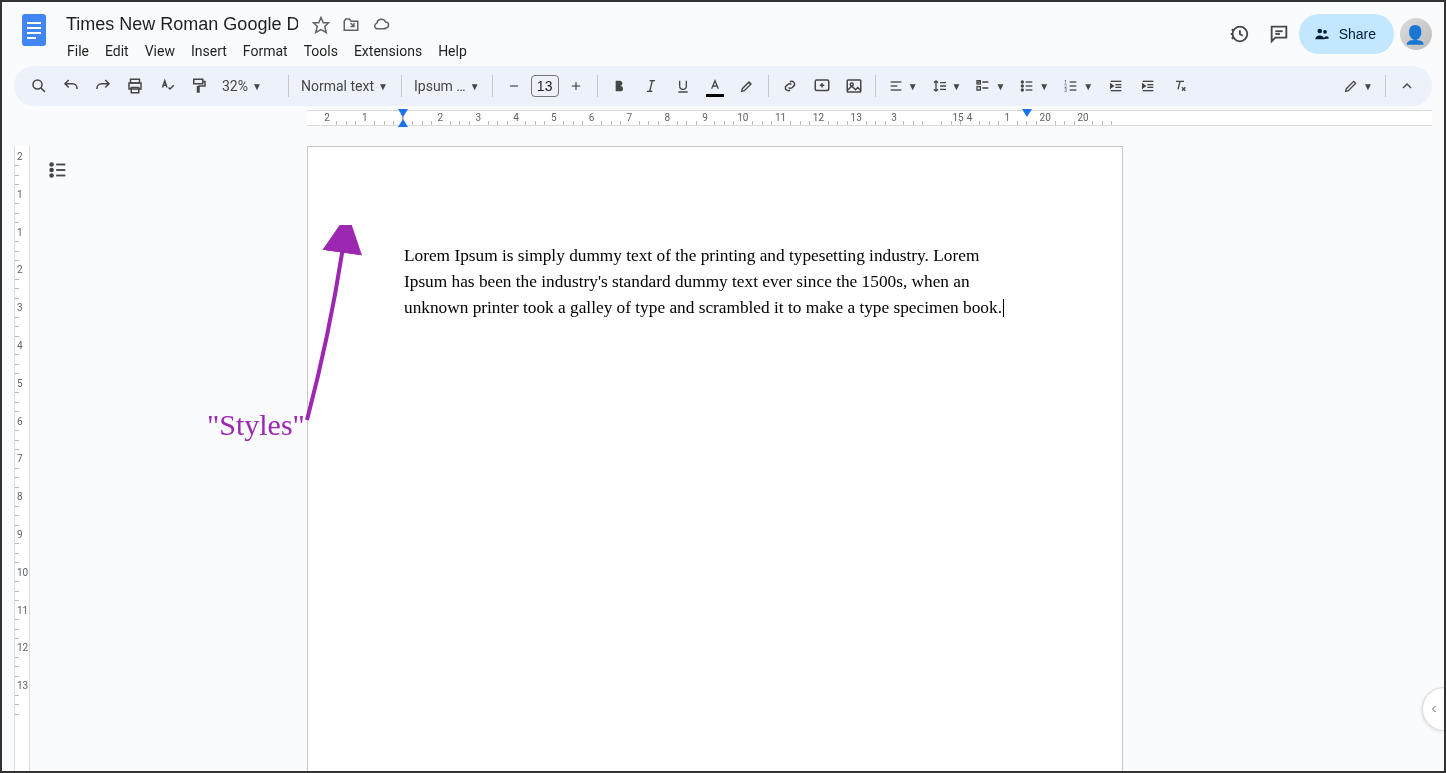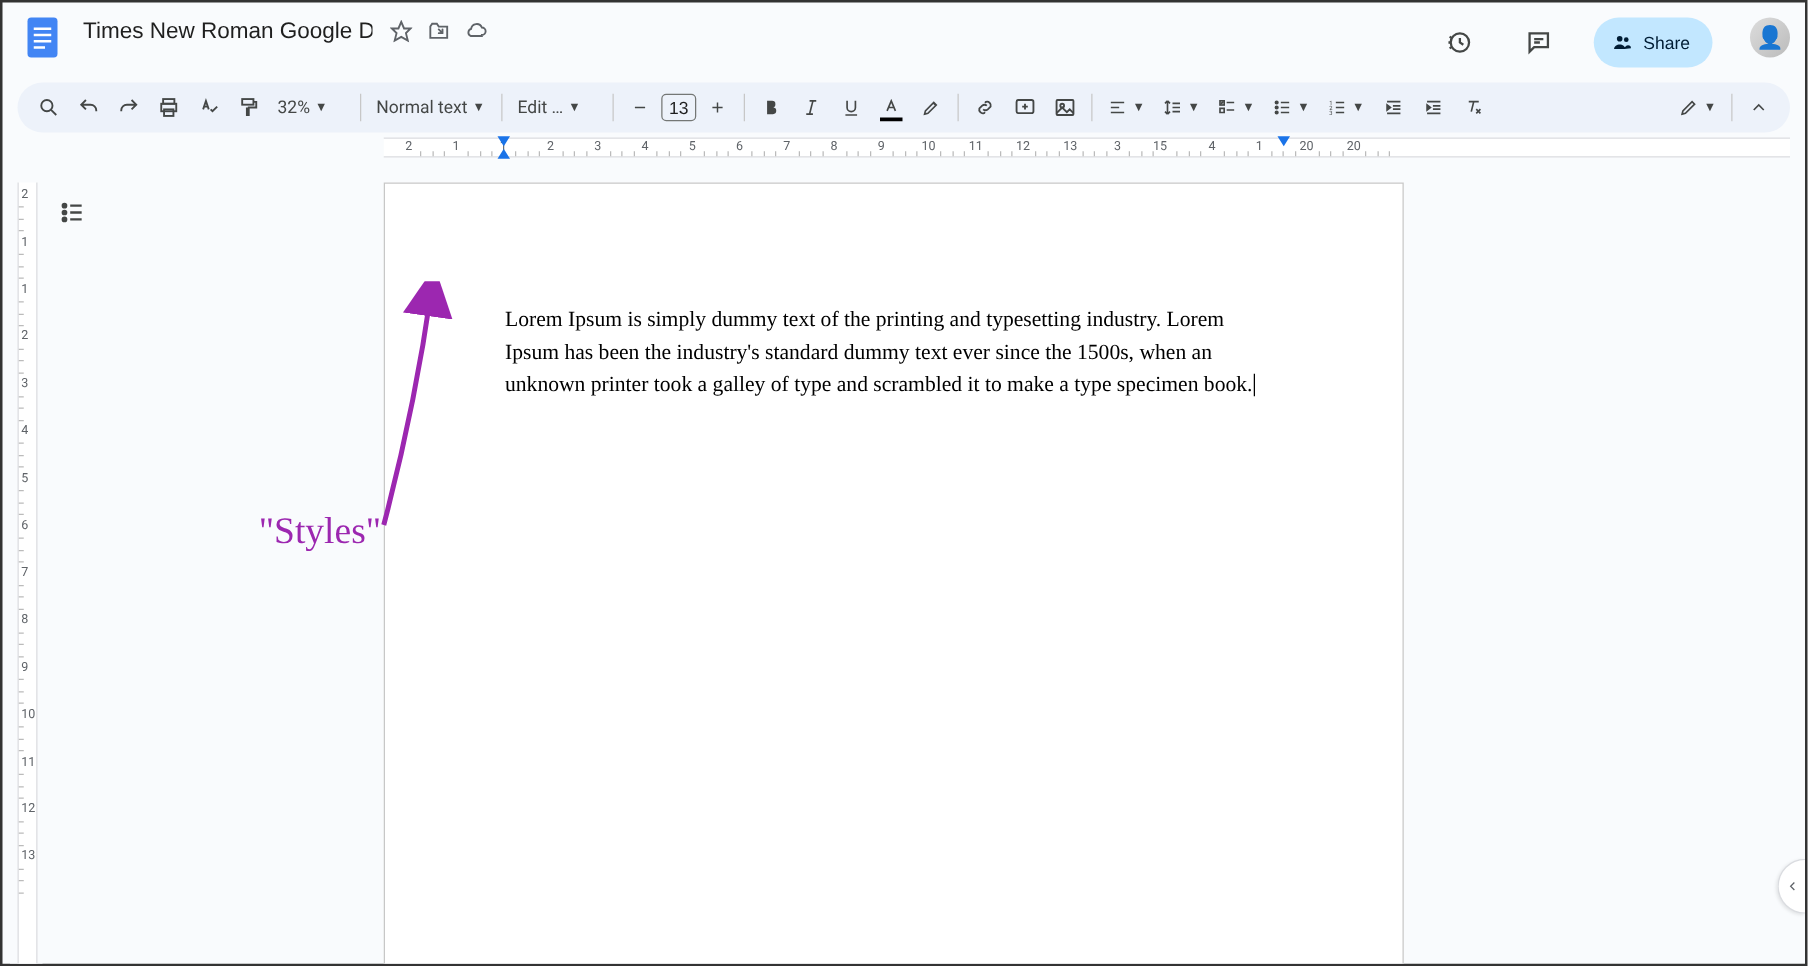--- a/index.html
+++ b/index.html
@@ -9,21 +9,21 @@
 .header { height: 64px; display: flex; align-items: flex-start; padding: 8px 12px 0 12px; }
 .docs-logo { width: 40px; height: 40px; display: flex; align-items: center; justify-content: center; margin-right: 4px; }
 .docs-logo svg { width: 36px; height: 36px; }
 .header-center { flex: 1; display: flex; flex-direction: column; }
 .title-row { display: flex; align-items: center; gap: 10px; padding: 2px 0 0 4px; }
 .doc-title { font-size: 18px; color: #1f1f1f; border: none; background: transparent; outline: none; padding: 2px 4px; }
 .title-icons { display: flex; gap: 12px; color: #5f6368; }
 .title-icons span { cursor: pointer; }
 .menu-bar { display: flex; gap: 2px; padding: 2px 0 0 2px; }
 .menu-item { font-size: 14px; color: #1f1f1f; padding: 4px 7px; border-radius: 4px; cursor: pointer; }
-.header-right { display: flex; gap: 24px; padding-top: 4px; }
+.header-right { display: flex; align-items: center; gap: 0; padding-top: 4px; }
 .hdr-icon { width: 40px; height: 40px; display: flex; align-items: center; justify-content: center; color: #444746; cursor: pointer; border-radius: 50%; }
 .share-btn { background: #c2e7ff; border: none; border-radius: 100px; height: 40px; padding: 0 18px 0 14px; display: flex; align-items: center; gap: 8px; font-size: 14px; font-weight: 500; color: #001d35; cursor: pointer; }
 .avatar { width: 32px; height: 32px; border-radius: 50%; background: linear-gradient(135deg, #ddd, #bbb); margin-left: 6px; display:flex; align-items:center; justify-content:center; font-size:18px; }
 
 
 .toolbar-wrap { padding: 0 12px; }
 .toolbar { height: 40px; background: #edf2fa; border-radius: 24px; display: flex; align-items: center; padding: 0 10px; gap: 2px; }
 .tool-btn { width: 30px; height: 30px; display: flex; align-items: center; justify-content: center; border-radius: 4px; cursor: pointer; color: #444746; position: relative; }
 .tool-sep { width: 1px; height: 22px; background: #c7c7c7; margin: 0 4px; }
 .tool-dropdown { display: flex; align-items: center; gap: 4px; padding: 0 6px; height: 30px; border-radius: 4px; cursor: pointer; color: #444746; font-size: 14px; }
@@ -98,20 +98,30 @@
               <path d="M12 10l4 4M16 10v4h-4" stroke-linecap="round"></path>
             </svg>
           </span>
         <span>
             <svg width="18" height="18" viewBox="0 0 24 24" fill="none" stroke="#5f6368" stroke-width="2">
               <path d="M18 16a4 4 0 000-8 6 6 0 00-11.5 1.5A4 4 0 006 17h12z"></path>
             </svg>
           </span>
       </div>
     </div>
+    <div class="menu-bar">
+      <span class="menu-item">File</span>
+      <span class="menu-item">Edit</span>
+      <span class="menu-item">View</span>
+      <span class="menu-item">Insert</span>
+      <span class="menu-item">Format</span>
+      <span class="menu-item">Tools</span>
+      <span class="menu-item">Extensions</span>
+      <span class="menu-item">Help</span>
+    </div>
   </div>
   <div class="header-right">
     <div class="hdr-icon">
         <svg width="22" height="22" viewBox="0 0 24 24" fill="none" stroke="#444746" stroke-width="2">
           <circle cx="13" cy="12" r="8"></circle>
           <path d="M13 8v4l3 2M3 12h2M4 7l2 1M4 17l2-1"></path>
         </svg>
       </div>
     <div class="hdr-icon">
         <svg width="22" height="22" viewBox="0 0 24 24" fill="none" stroke="#444746" stroke-width="2">
@@ -172,21 +182,21 @@
       <span>32%</span>
       <span class="caret">▼</span>
     </div>
     <div class="tool-sep"></div>
     <div class="tool-dropdown styles-dd">
       <span>Normal text</span>
       <span class="caret">▼</span>
     </div>
     <div class="tool-sep"></div>
     <div class="tool-dropdown font-dd">
-      <span>Edit …</span>
+      <span>Ipsum …</span>
       <span class="caret">▼</span>
     </div>
     <div class="tool-sep"></div>
     <div class="fontsize-group">
       <div class="tool-btn">
           <svg width="14" height="14" viewBox="0 0 24 24" stroke="#444746" stroke-width="2">
             <line x1="5" y1="12" x2="19" y2="12"></line>
           </svg>
         </div>
       <input class="fontsize-input" value="13" style="">
@@ -389,21 +399,21 @@
         <div class="h-ruler-tick" style="left: 530.3px;"></div>
         <div class="h-ruler-tick" style="left: 539.75px;"></div>
         <span class="h-ruler-num" style="left: 549.2px;">13</span>
         <div class="h-ruler-tick" style="left: 558.65px;"></div>
         <div class="h-ruler-tick" style="left: 568.1px;"></div>
         <div class="h-ruler-tick" style="left: 577.55px;"></div>
         <span class="h-ruler-num" style="left: 587px;">3</span>
         <div class="h-ruler-tick" style="left: 596.45px;"></div>
         <div class="h-ruler-tick" style="left: 605.9px;"></div>
         <div class="h-ruler-tick" style="left: 615.35px;"></div>
-        <span class="h-ruler-num" style="left: 621px;">15</span>
+        <span class="h-ruler-num" style="left: 651px;">15</span>
         <div class="h-ruler-tick" style="left: 634.25px;"></div>
         <div class="h-ruler-tick" style="left: 643.7px;"></div>
         <div class="h-ruler-tick" style="left: 653.15px;"></div>
         <span class="h-ruler-num" style="left: 662.6px;">4</span>
         <div class="h-ruler-tick" style="left: 672.05px;"></div>
         <div class="h-ruler-tick" style="left: 681.5px;"></div>
         <div class="h-ruler-tick" style="left: 690.95px;"></div>
         <span class="h-ruler-num" style="left: 700.4px;">1</span>
         <div class="h-ruler-tick" style="left: 709.85px;"></div>
         <div class="h-ruler-tick" style="left: 719.3px;"></div>

